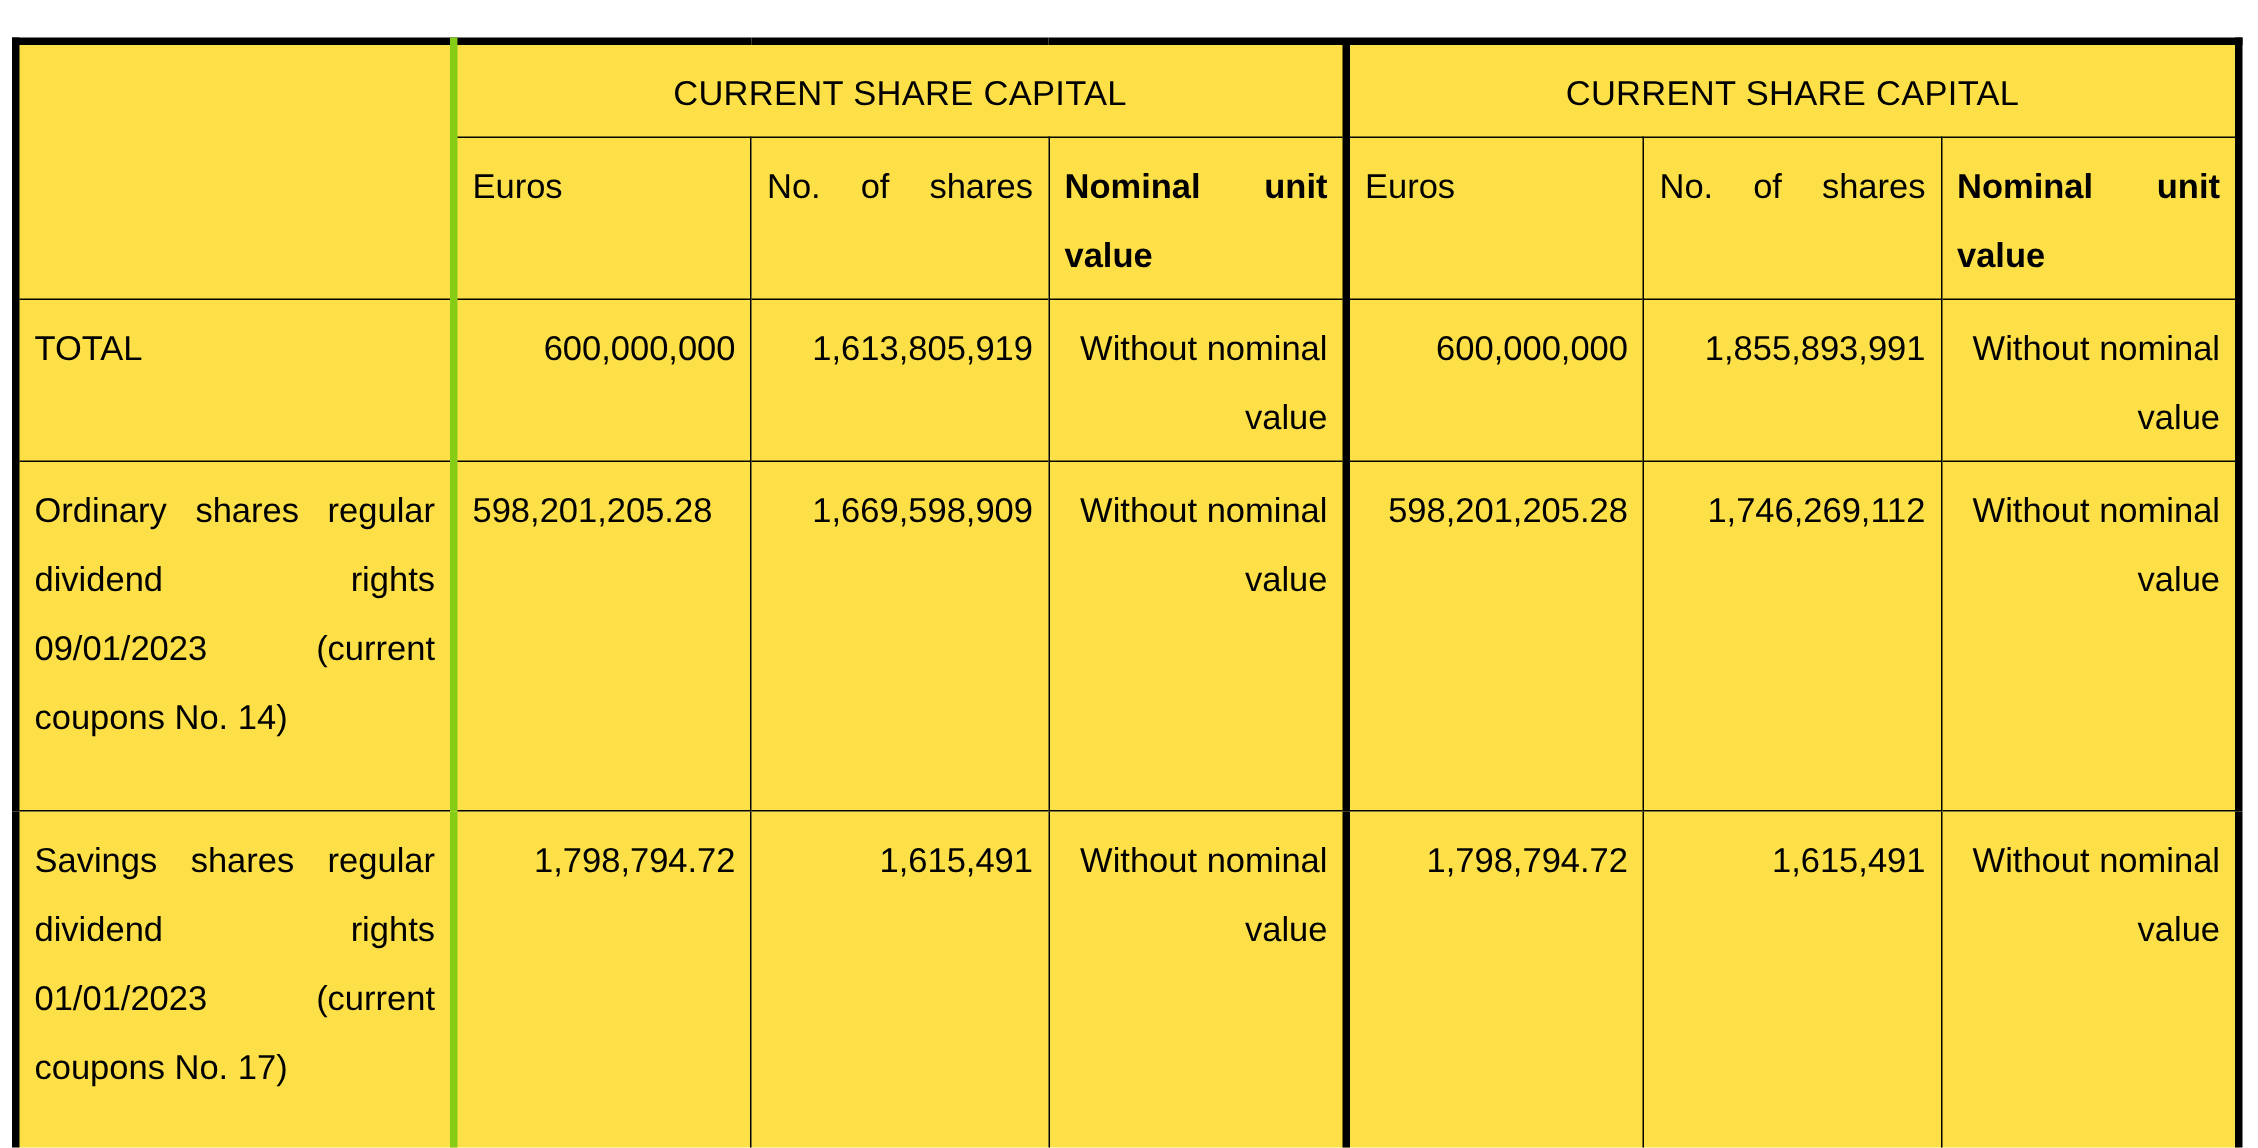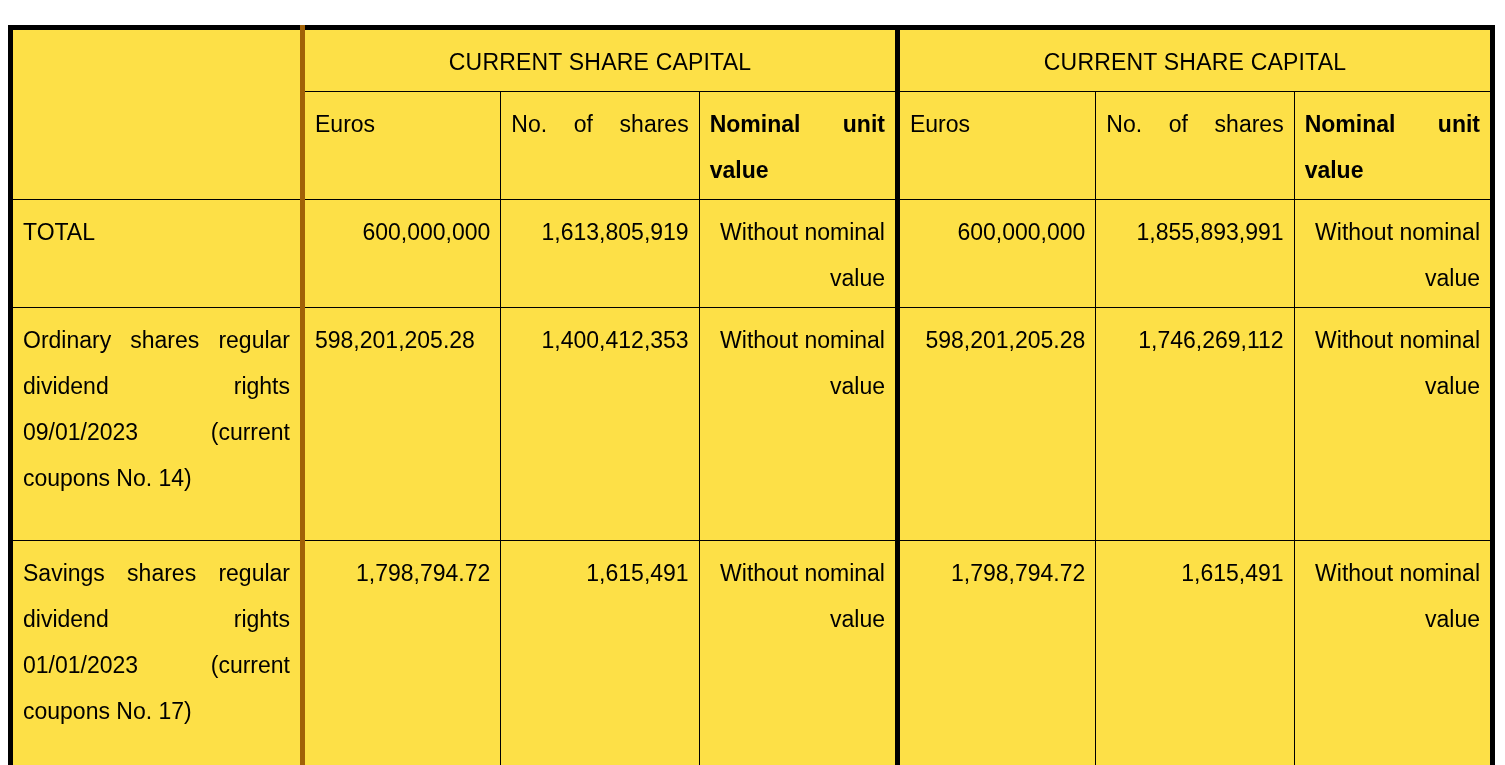--- a/index.html
+++ b/index.html
@@ -51,21 +51,21 @@
     background: #fde047;
   }
 
   
   .outer-top    { border-top: 5px solid #000; }
   .outer-bottom { border-bottom: 5px solid #000; }
   .outer-left   { border-left: 5px solid #000; }
   .outer-right  { border-right: 5px solid #000; }
 
   
-  .sep-heavy-right { border-right: 5px solid #a16207; }
+  .sep-heavy-right { border-right: 5px solid #84cc16; }
   .sep-heavy-left  { border-left: 5px solid #000; }
 
   
   .rule-right  { border-right: 1.5px solid #000; }
   .rule-top    { border-top: 1.5px solid #000; }
 
   
   .group-head {
     text-align: center;
     font-weight: bold;
@@ -167,21 +167,21 @@
           <td class="c-shares1 num-cell rule-top rule-right">1,613,805,919</td>
           <td class="c-nom1 nominal-cell rule-top">Without nominal value</td>
           <td class="c-euros2 num-cell rule-top sep-heavy-left rule-right">600,000,000</td>
           <td class="c-shares2 num-cell rule-top rule-right">1,855,893,991</td>
           <td class="c-nom2 nominal-cell rule-top outer-right">Without nominal value</td>
         </tr>
 
         <tr class="r-big">
           <td class="c-label row-label rule-top outer-left sep-heavy-right">Ordinary shares regular dividend rights 09/01/2023 (current coupons No. 14)</td>
           <td class="c-euros1 num-cell tight rule-top rule-right">598,201,205.28</td>
-          <td class="c-shares1 num-cell rule-top rule-right">1,400,412,353</td>
+          <td class="c-shares1 num-cell rule-top rule-right">1,669,598,909</td>
           <td class="c-nom1 nominal-cell rule-top">Without nominal value</td>
           <td class="c-euros2 num-cell rule-top sep-heavy-left rule-right">598,201,205.28</td>
           <td class="c-shares2 num-cell rule-top rule-right">1,746,269,112</td>
           <td class="c-nom2 nominal-cell rule-top outer-right">Without nominal value</td>
         </tr>
 
         <tr class="r-big2">
           <td class="c-label row-label rule-top outer-left outer-bottom sep-heavy-right">Savings shares regular dividend rights 01/01/2023 (current coupons No. 17)</td>
           <td class="c-euros1 num-cell rule-top outer-bottom rule-right">1,798,794.72</td>
           <td class="c-shares1 num-cell rule-top outer-bottom rule-right">1,615,491</td>

